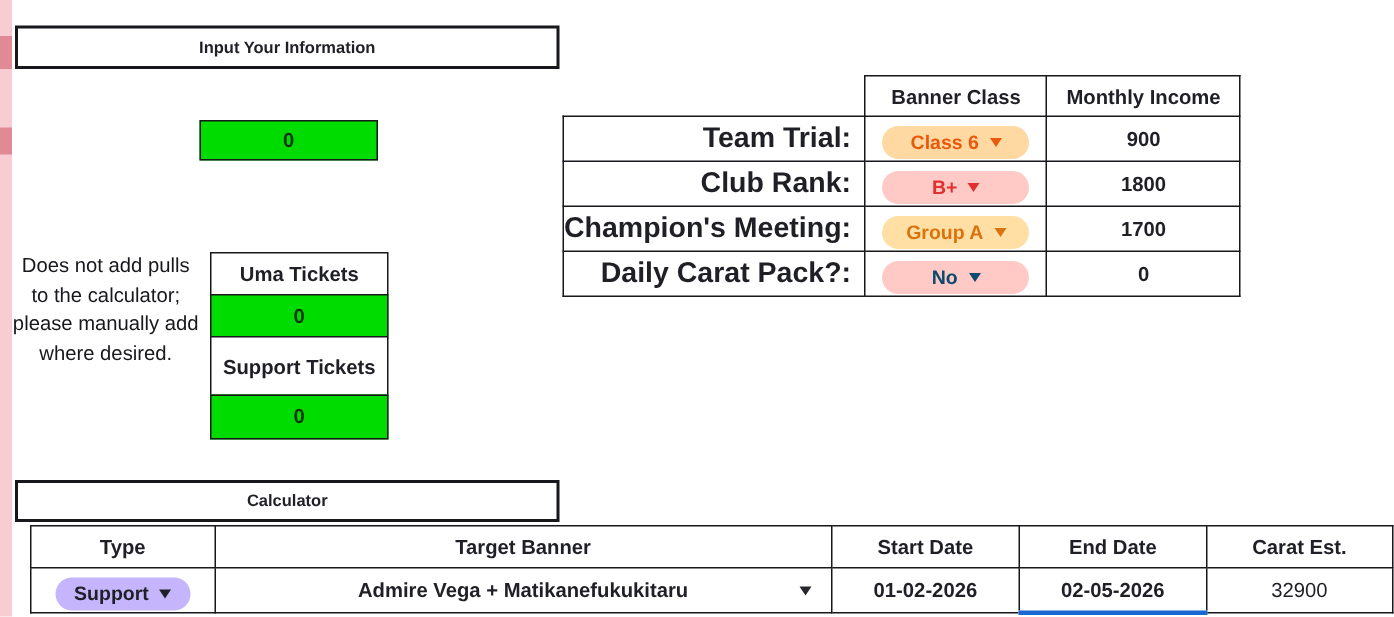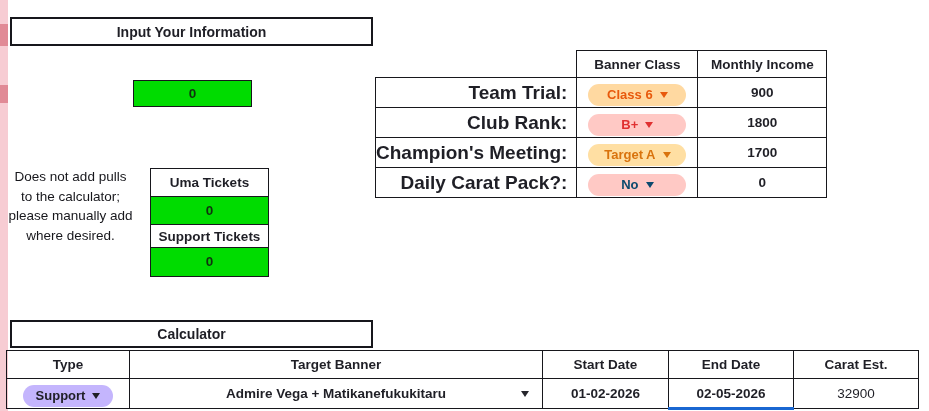--- a/index.html
+++ b/index.html
@@ -15,58 +15,58 @@
   
   #left-strip { left:0; top:0; width:8px; height:411px; }
   .strip-mark { position:absolute; left:0; width:8px; }
   #strip-mark-1 { top:24px; height:22px; }
   #strip-mark-2 { top:85px; height:18px; }
 
   
   .title-box {
     border: 2px solid #17171c; background:#fff;
     display:flex; align-items:center; justify-content:center;
-    font-weight:700; font-size:14px;
+    font-weight:700; font-size:11px;
   }
   #input-title { left:10px; top:17px; width:363px; height:29px; }
   #calc-title  { left:10px; top:320px; width:363px; height:28px; }
 
   
   .stack { position:absolute; width:119px; }
   .cell-label {
     border:1.5px solid #17171c; background:#fff;
     display:flex; align-items:center; justify-content:center;
     font-weight:700; font-size:13.5px;
   }
   .cell-green {
     border:1.5px solid #17171c; margin-top:-1.5px;
     display:flex; align-items:center; justify-content:center;
     font-weight:700; font-size:13.5px; color:#10320f;
   }
   #current-carats-stack { left:133px; top:81px; }
-  #tickets-stack { left:150px; top:168px; }
+  #tickets-stack { left:140px; top:168px; }
 
   
   #note-text {
     left:8px; top:167px; width:125px;
     text-align:center; font-size:13.5px; line-height:19.5px; color:#17171c;
   }
 
   
   table { border-collapse: collapse; table-layout: fixed; }
   td { border:1.5px solid #17171c; text-align:center; padding:0; overflow:hidden; white-space:nowrap; }
   td.blank { border:none; }
 
   #income-table { left:375px; top:50px; }
   #income-table td { height:30px; }
   #income-table tr.hdr td { height:27px; font-weight:700; font-size:13.5px; }
   #income-table td.rlabel { text-align:right; padding-right:9px; font-weight:700; font-size:19px; }
   #income-table td.val { font-weight:700; font-size:13.5px; }
 
-  #calc-table { left:6px; top:350px;padding-left:48px; }
+  #calc-table { left:20px; top:350px;padding-left:48px; }
   #calc-table tr.hdr td { height:28px; font-weight:700; font-size:13.5px; }
   #calc-table tr.data td { height:30px; }
   td.banner { font-weight:700; font-size:13.5px; position:relative; }
   td.date { font-weight:700; font-size:13.5px; }
   td.est { font-size:13.5px; }
   td.selected-cell { border-bottom:3px solid #1967d2; }
 
   
   .chip {
     margin:4px auto 0 auto; width:98px; height:22px; border-radius:11px;
@@ -101,21 +101,21 @@
   <div class="cell-green" style="height: 27px; background-color: rgb(0, 220, 0);">0</div>
 </div>
 
 <div class="abs" id="note-text">Does not add pulls to the calculator; please manually add where desired.</div>
 
 <div class="stack" id="tickets-stack">
   <div class="cell-label" style="height:29px;">
     <span>Uma Tickets</span>
   </div>
   <div class="cell-green" style="height: 30px; background-color: rgb(0, 220, 0);">0</div>
-  <div class="cell-label" style="height:24px; margin-top:-1.5px;">
+  <div class="cell-label" style="height:40px; margin-top:-1.5px;">
     <span>Support Tickets</span>
   </div>
   <div class="cell-green" style="height: 30px; background-color: rgb(0, 220, 0);">0</div>
 </div>
 
 <table class="abs" id="income-table">
   <colgroup>
       <col style="width:171px">
       <col style="width:121px">
       <col style="width:129px">
@@ -143,21 +143,21 @@
         <span>B+</span>
         <span class="arr"></span>
       </div>
     </td>
     <td class="val">1800</td>
   </tr>
   <tr>
     <td class="rlabel">Champion's Meeting:</td>
     <td>
       <div class="chip" style="background-color: rgb(255, 223, 163); color: rgb(217, 115, 13);">
-        <span>Target A</span>
+        <span>Group A</span>
         <span class="arr"></span>
       </div>
     </td>
     <td class="val">1700</td>
   </tr>
   <tr>
     <td class="rlabel">Daily Carat Pack?:</td>
     <td>
       <div class="chip" style="background-color: rgb(255, 201, 197); color: #0c4a6e;">
         <span>No</span>

